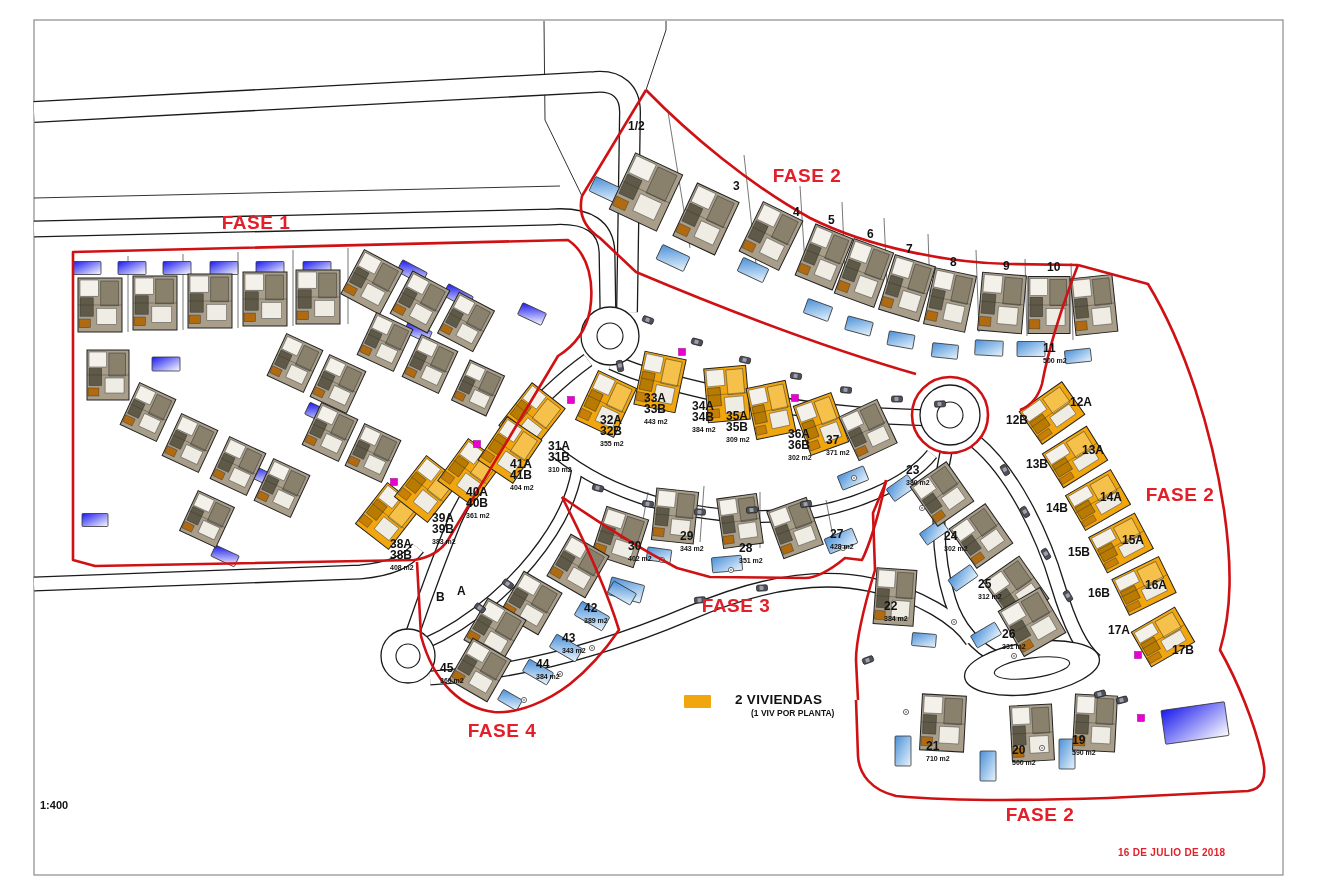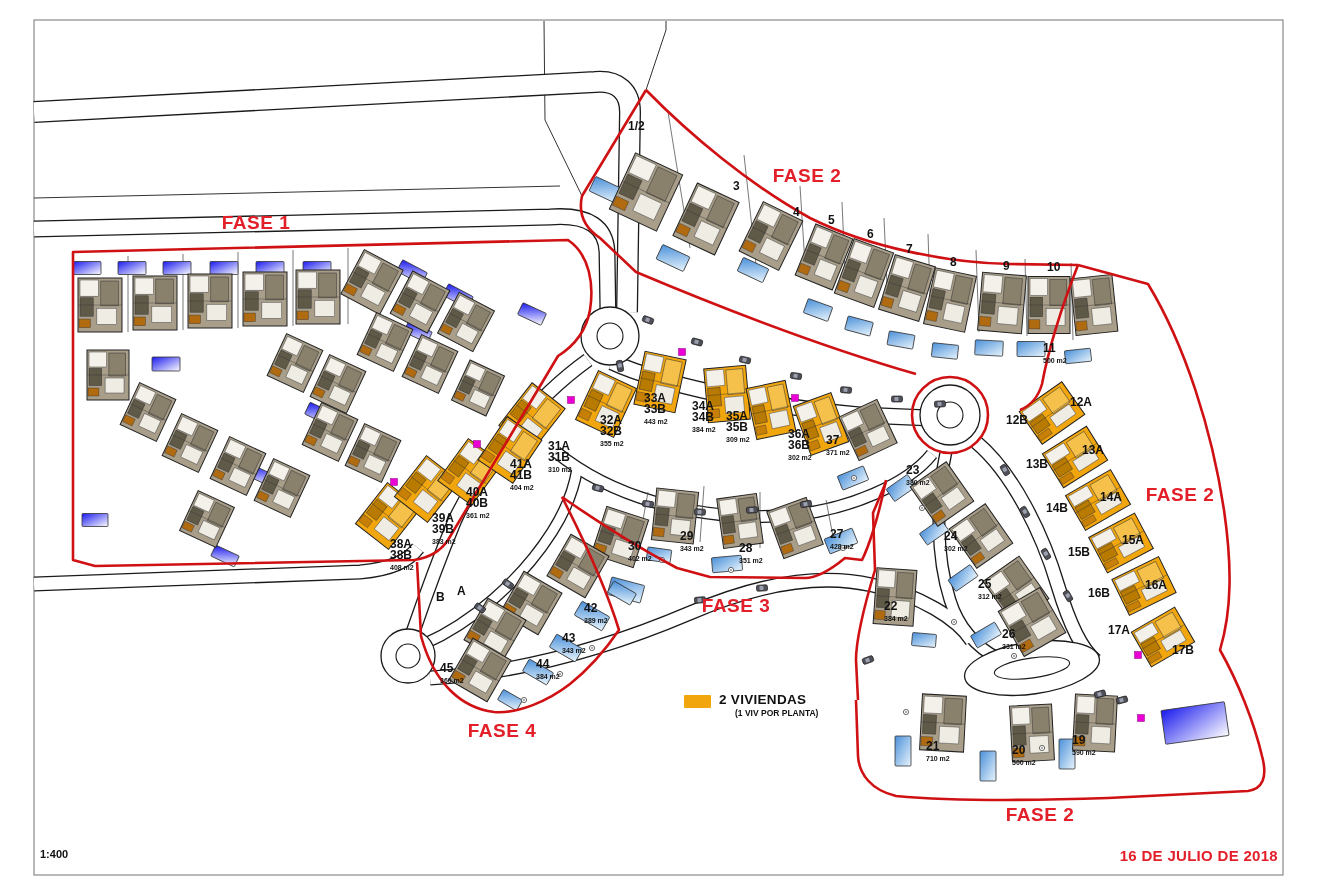--- a/index.html
+++ b/index.html
@@ -1,22 +1,22 @@
 <!DOCTYPE html>
 <html><head>
 <meta charset="utf-8">
 <style>
   html,body{margin:0;padding:0;background:#ffffff;}
   .page{position:relative;width:1320px;height:895px;background:#ffffff;overflow:hidden;
         font-family:"Liberation Sans",sans-serif;}
   svg{position:absolute;left:0;top:0;}
   .overlay{position:absolute;white-space:nowrap;}
-  #scale-label{left:40px;top:848px;font-weight:bold;font-size:11px;color:#111;}
-  #date-label{left:1118px;top:847px;width:160px;text-align:right;font-weight:bold;font-size:15px;color:#e3202a;letter-spacing:.3px;}
-  #legend{left:684px;top:692px;display:flex;align-items:flex-start;gap:8px;}
+  #scale-label{left:40px;top:799px;font-weight:bold;font-size:11px;color:#111;}
+  #date-label{left:1118px;top:847px;width:160px;font-weight:bold;font-size:10px;color:#e3202a;letter-spacing:.3px;}
+  #legend{left:684px;top:692px;display:flex;align-items:flex-start;gap:24px;}
   #legend .swatch{width:27px;height:13px;margin-top:3px;border-radius:1px;}
   #legend .l1{font-weight:bold;font-size:13.5px;color:#111;letter-spacing:.3px;}
   #legend .l2{font-weight:bold;font-size:8.5px;color:#111;margin-top:1px;padding-left:16px;}
 </style>
 </head>
 <body>
 
 <div class="page">
   <svg id="plan" width="1320" height="895" viewBox="0 0 1320 895">
       <defs>

